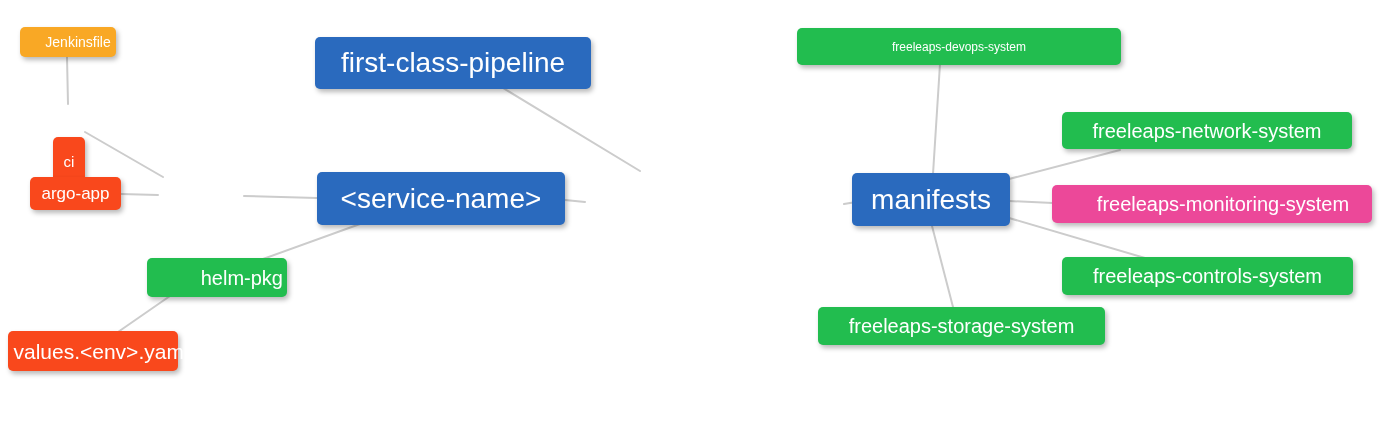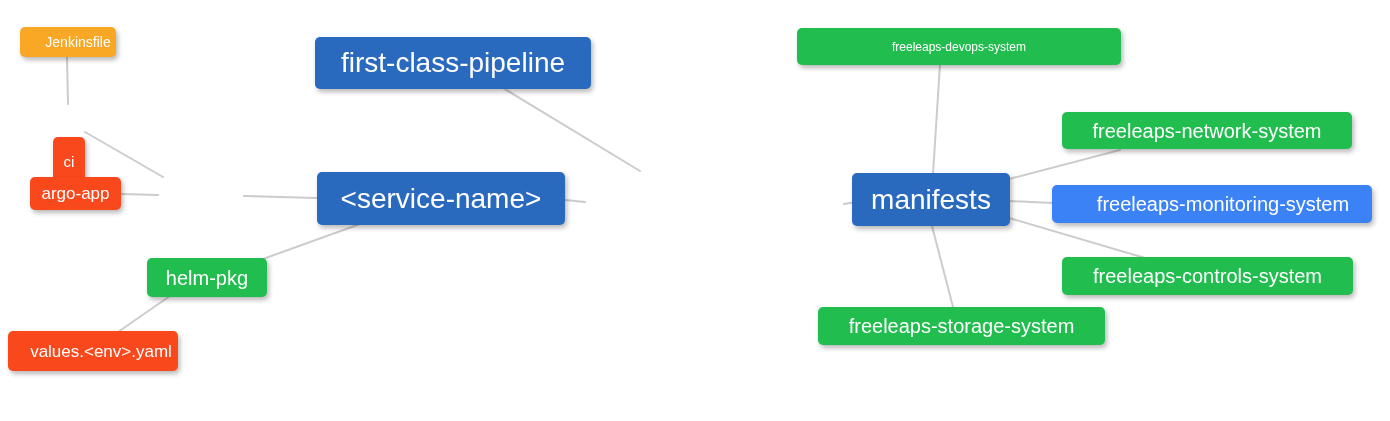--- a/index.html
+++ b/index.html
@@ -72,36 +72,36 @@
     </div>
     <div class="node" style="left: 30px; top: 177px; width: 91px; height: 33px; font-size: 17px; background: rgb(249, 72, 28); color: rgb(255, 255, 255);">
       <span>argo-app</span>
     </div>
     <div class="node" style="left: 315px; top: 37px; width: 276px; height: 52px; font-size: 28px; background: rgb(42, 106, 190); color: rgb(255, 255, 255);">
       <span>first-class-pipeline</span>
     </div>
     <div class="node" style="left: 317px; top: 172px; width: 248px; height: 53px; font-size: 28px; background: rgb(42, 106, 190); color: rgb(255, 255, 255);">
       <span>&lt;service-name&gt;</span>
     </div>
-    <div class="node" style="left: 147px; top: 258px; width: 120px; height: 39px; font-size: 20px; background: rgb(34, 189, 79); color: rgb(255, 255, 255);">
+    <div class="node" style="left: 147px; top: 258px; width: 140px; height: 39px; font-size: 20px; background: rgb(34, 189, 79); color: rgb(255, 255, 255); justify-content: flex-end;">
       <span>helm-pkg</span>
     </div>
-    <div class="node" style="left: 8px; top: 331px; width: 170px; height: 40px; font-size: 17px; background: rgb(249, 72, 28); color: rgb(255, 255, 255); padding-left: 16px;">
+    <div class="node" style="left: 8px; top: 331px; width: 170px; height: 40px; font-size: 21px; background: rgb(249, 72, 28); color: rgb(255, 255, 255); padding-left: 16px;">
       <span>values.&lt;env&gt;.yaml</span>
     </div>
     <div class="node" style="left: 852px; top: 173px; width: 158px; height: 53px; font-size: 28px; background: rgb(42, 106, 190); color: rgb(255, 255, 255); align-items: center;">
       <span>manifests</span>
     </div>
     <div class="node" style="left: 797px; top: 28px; width: 324px; height: 37px; font-size: 12px; background: rgb(34, 189, 79); color: rgb(255, 255, 255); align-items: center;">
       <span>freeleaps-devops-system</span>
     </div>
     <div class="node" style="left: 1055px; top: 112px; width: 290px; height: 37px; font-size: 20px; background: rgb(34, 189, 79); color: rgb(255, 255, 255); margin-left: 7px;">
       <span>freeleaps-network-system</span>
     </div>
-    <div class="node" style="left: 1052px; top: 185px; width: 320px; height: 38px; font-size: 20px; background: #3b82f6; color: rgb(255, 255, 255); padding-left: 22px;">
+    <div class="node" style="left: 1052px; top: 185px; width: 320px; height: 38px; font-size: 20px; background: #ec4899; color: rgb(255, 255, 255); padding-left: 22px;">
       <span>freeleaps-monitoring-system</span>
     </div>
     <div class="node" style="left: 1062px; top: 257px; width: 291px; height: 38px; font-size: 20px; background: rgb(34, 189, 79); color: rgb(255, 255, 255);">
       <span>freeleaps-controls-system</span>
     </div>
     <div class="node" style="left: 818px; top: 307px; width: 287px; height: 38px; font-size: 20px; background: rgb(34, 189, 79); color: rgb(255, 255, 255);">
       <span>freeleaps-storage-system</span>
     </div>
   </div>
 

